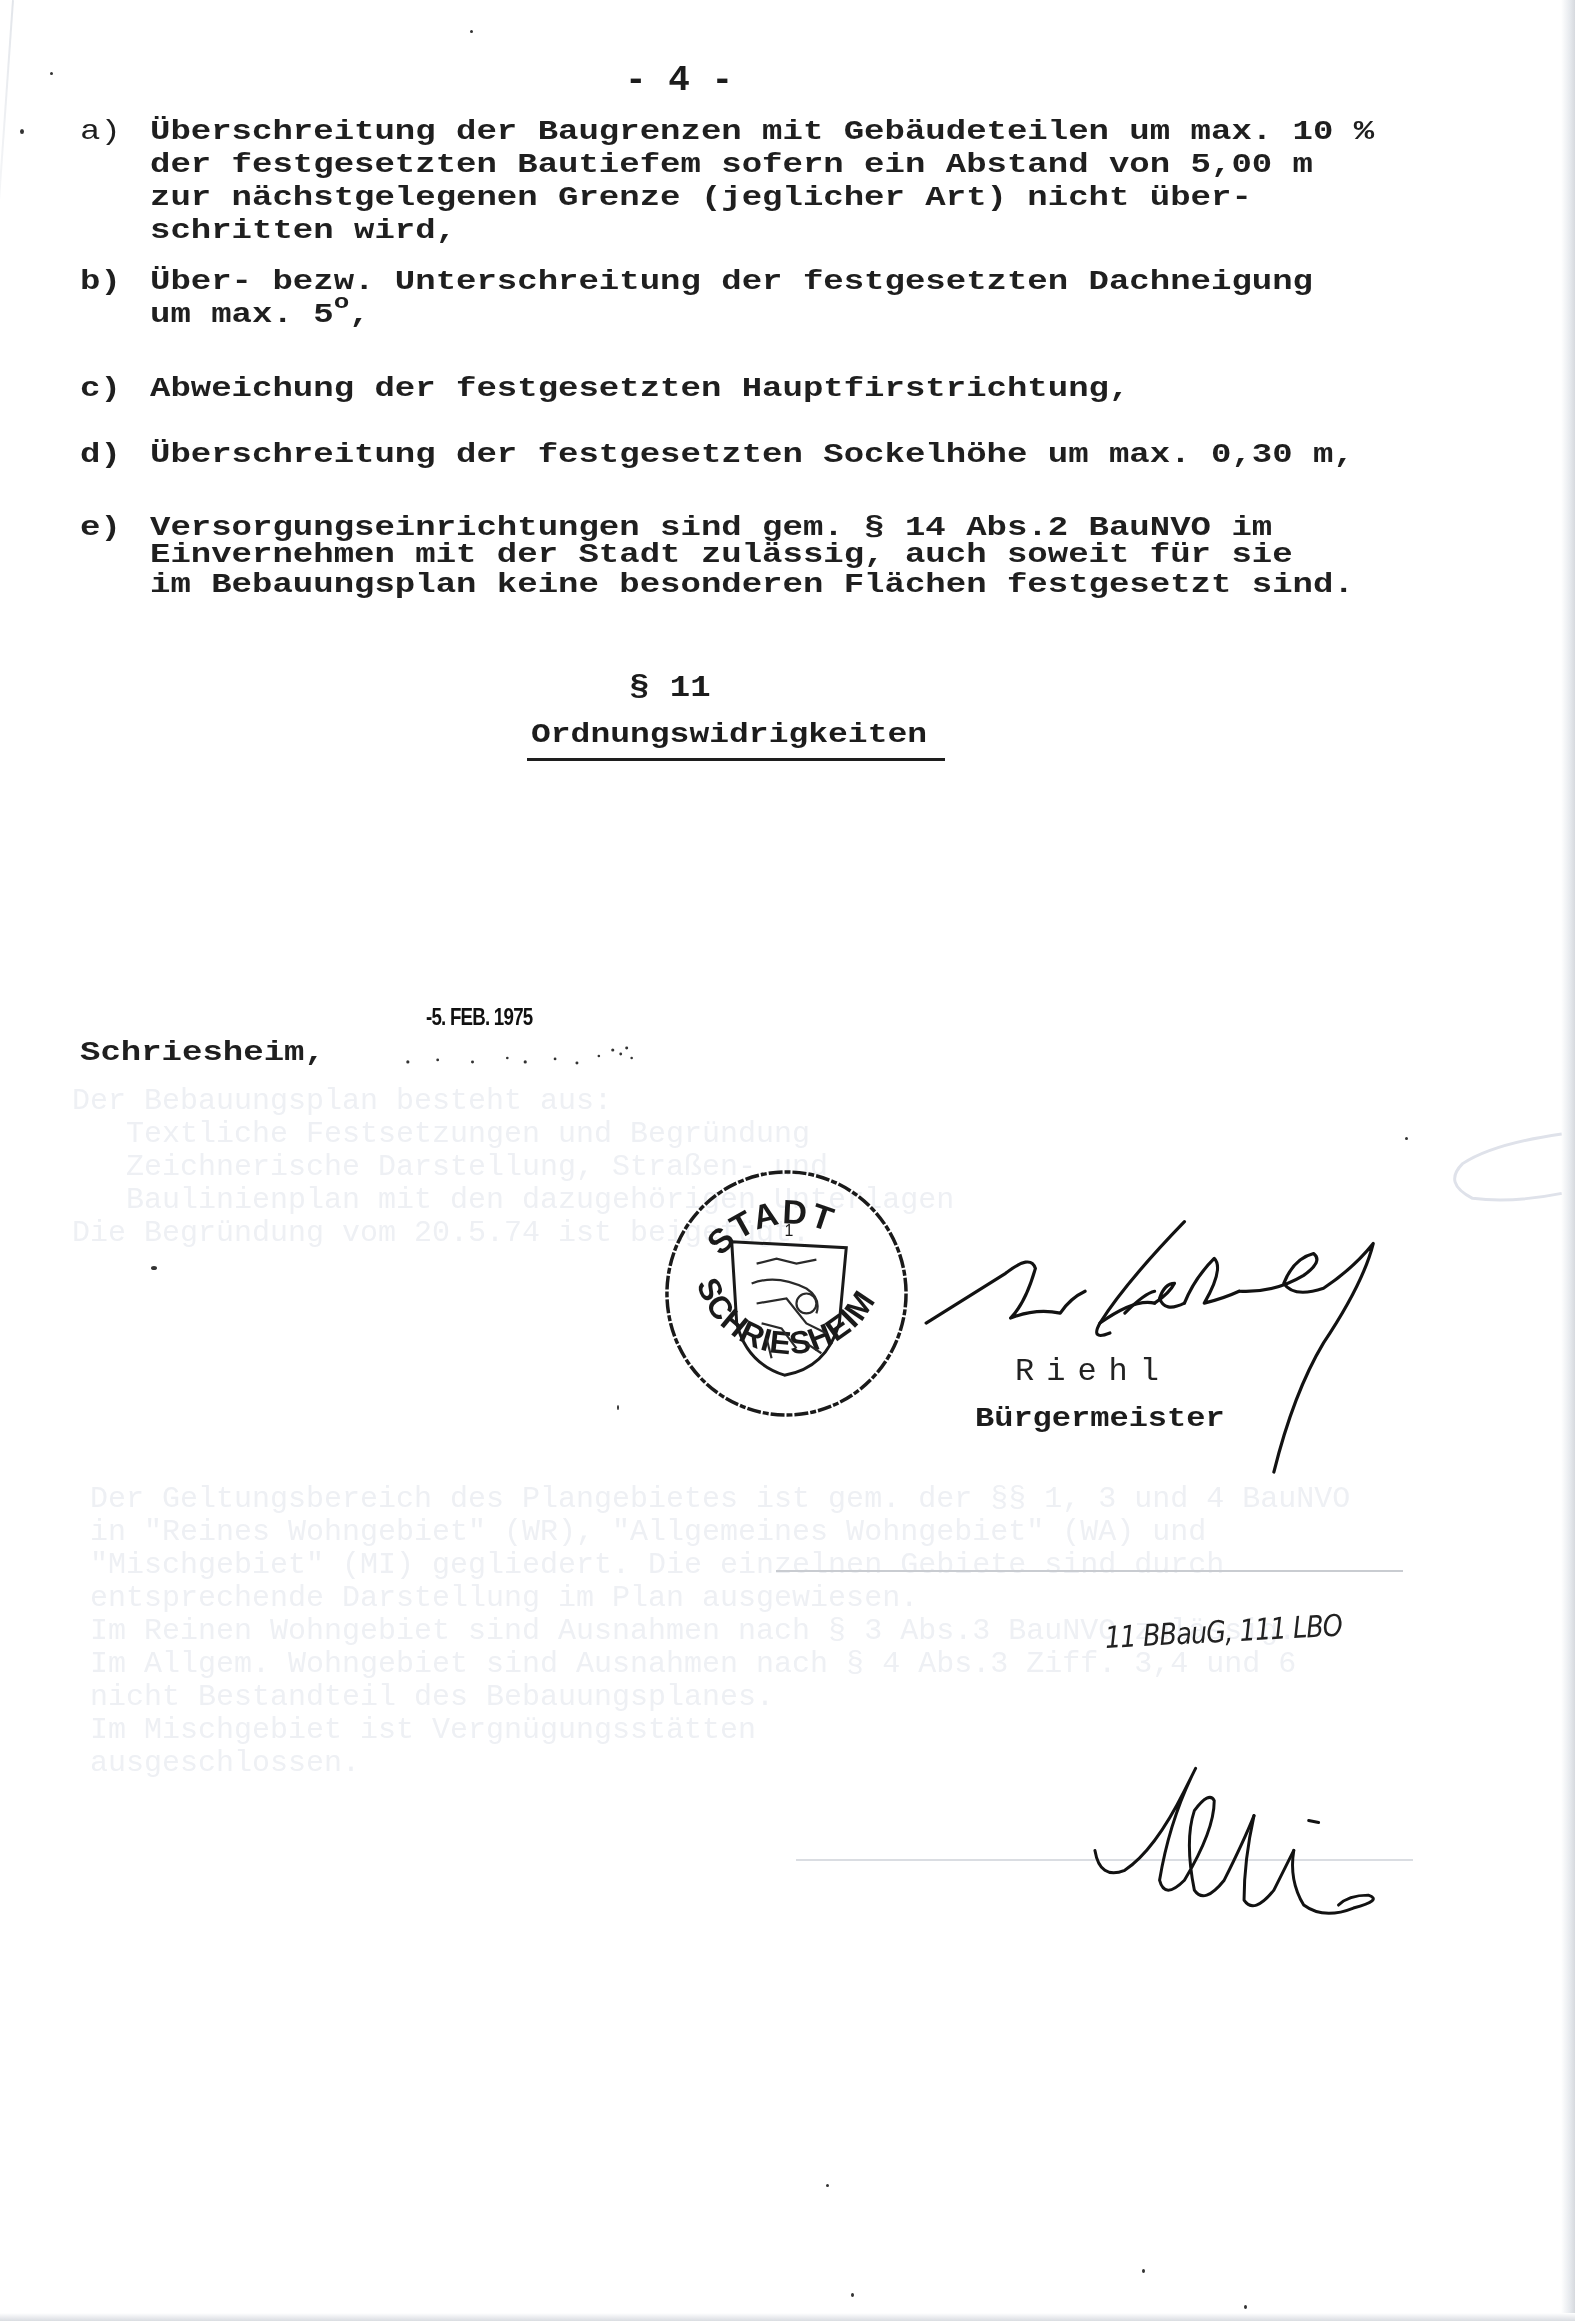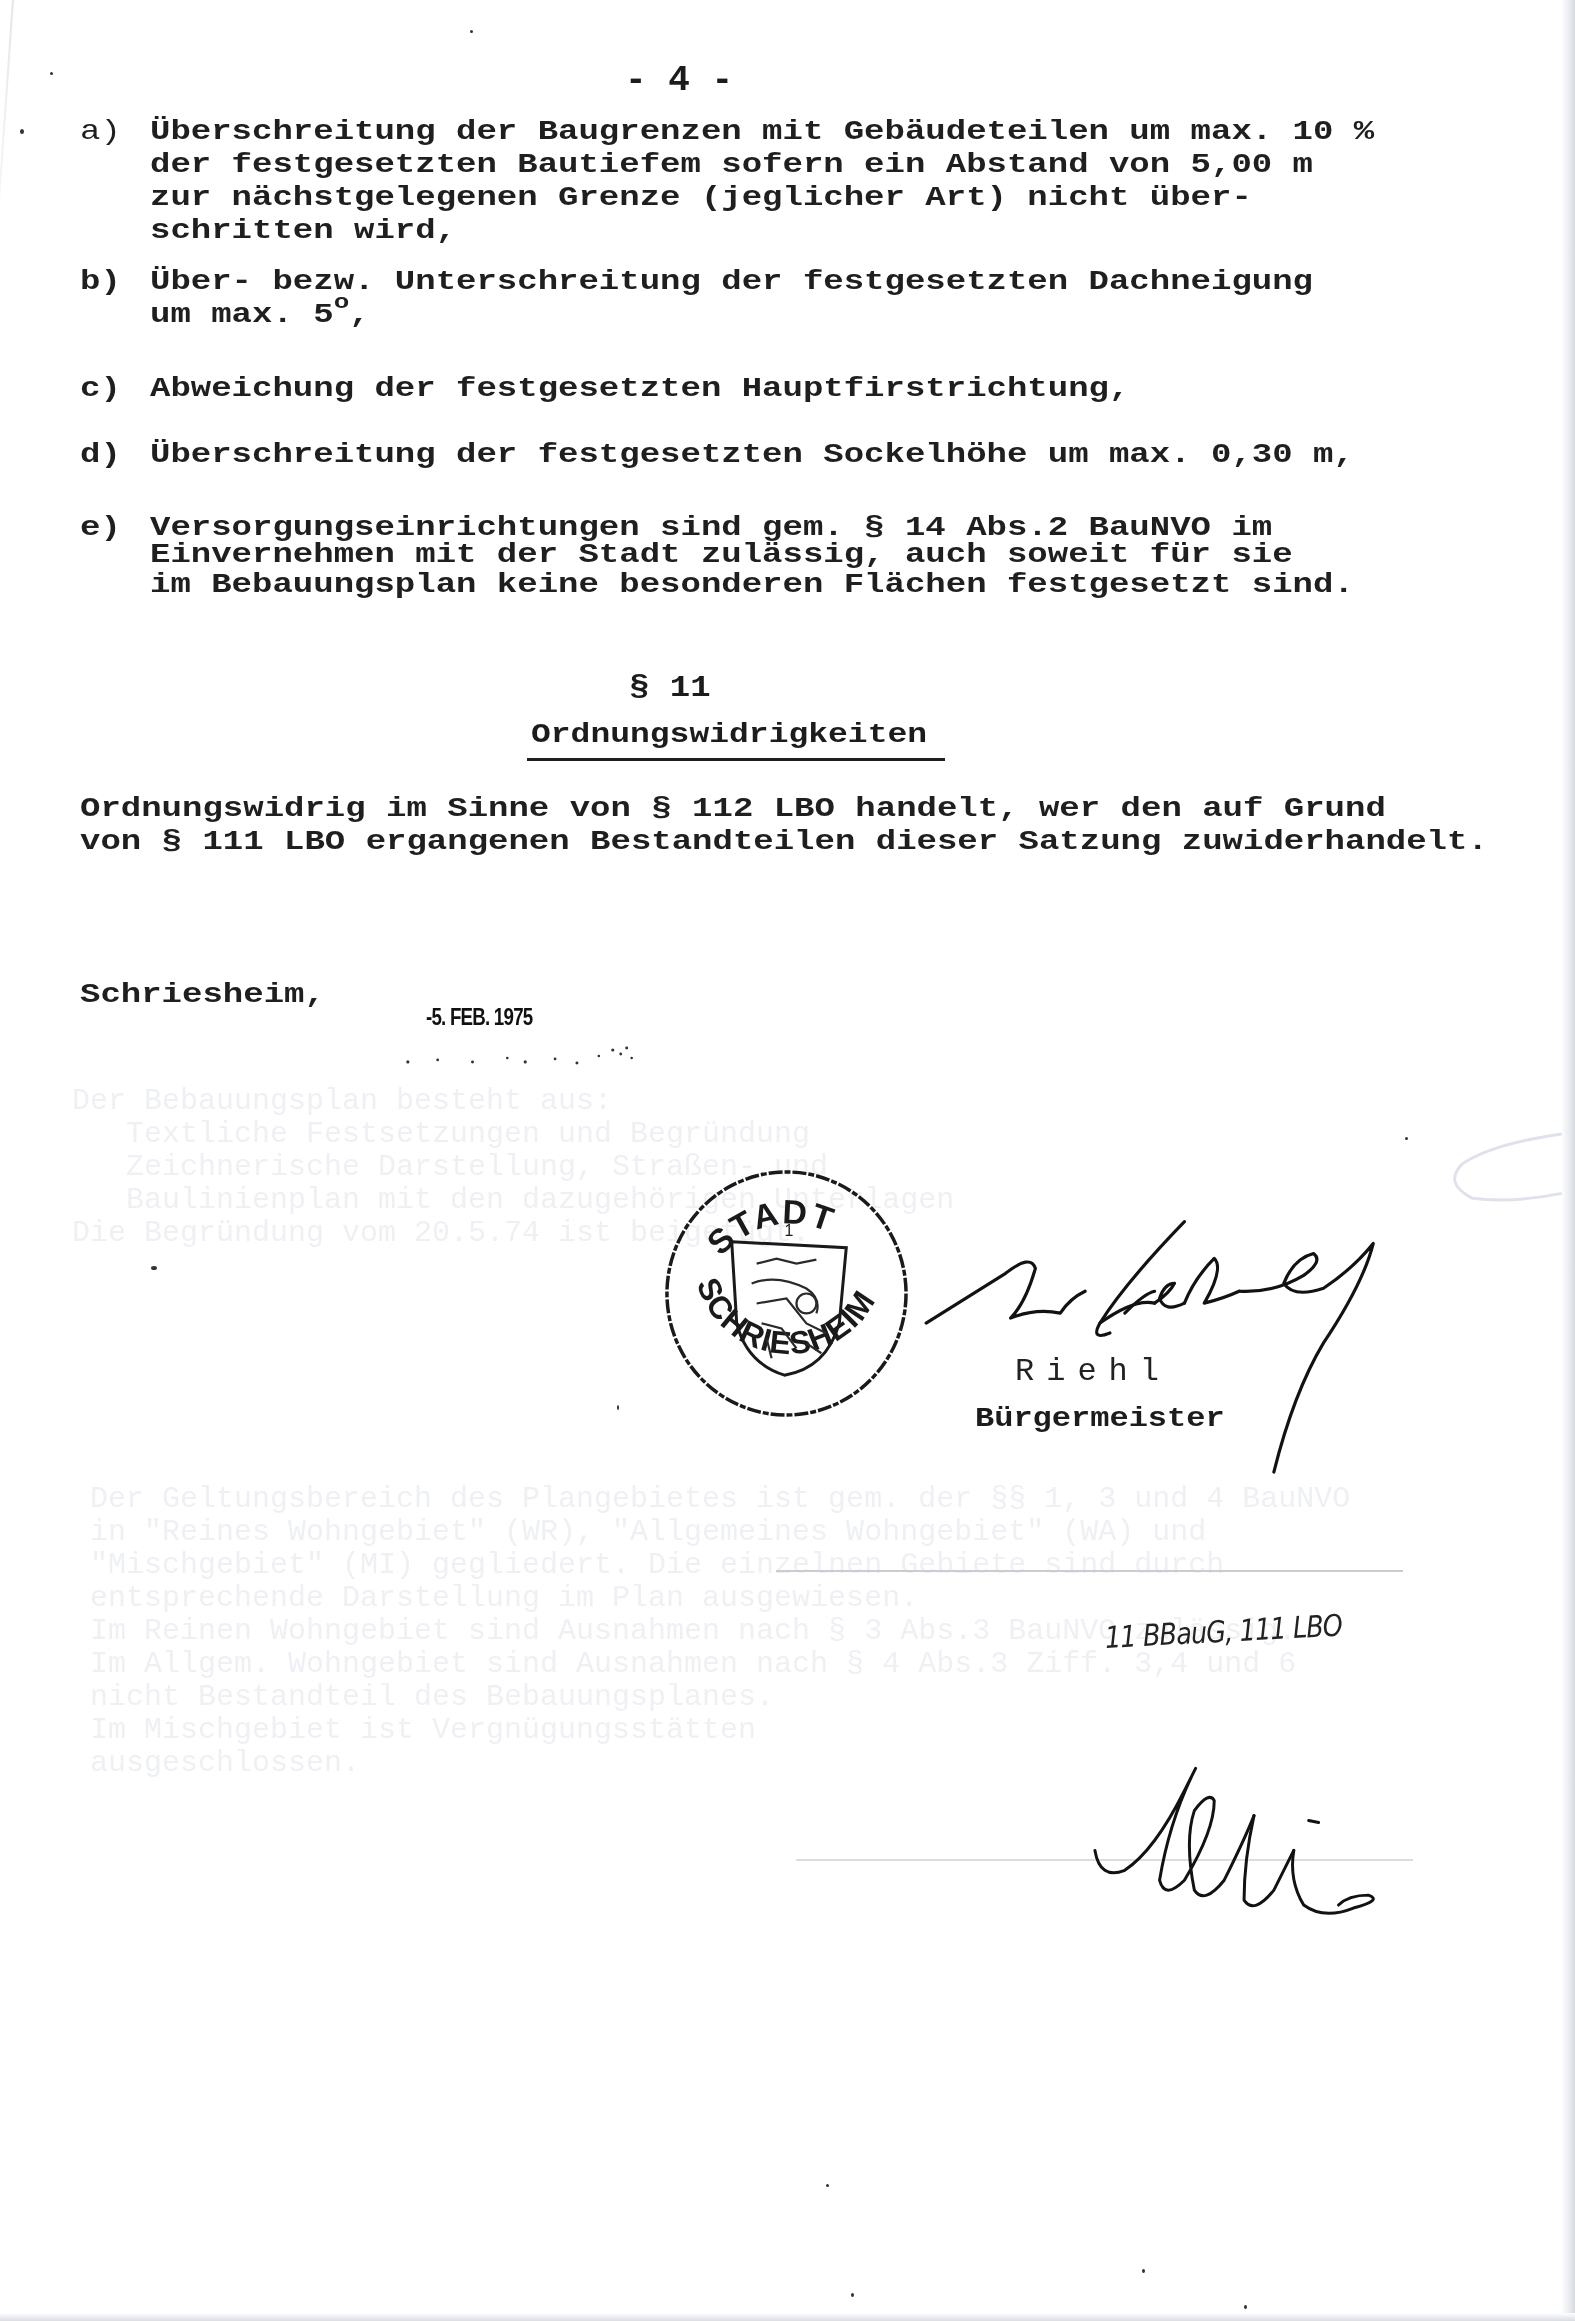--- a/index.html
+++ b/index.html
@@ -120,21 +120,21 @@
       font-size: 24px;
       font-weight: bold;
       white-space: pre;
       letter-spacing: -1px;
       transform: scaleX(0.78);
       transform-origin: left top;
       color: #111;
     }
     .place {
       position: absolute;
-      left: 80px; top: 982px;
+      left: 80px; top: 1040px;
     }
     .date-dots {
       position: absolute;
       left: 378px; top: 1040px;
       width: 378px; height: 30px;
     }
     .seal {
       position: absolute;
       left: 657px; top: 1164px;
       width: 259px; height: 259px;
@@ -274,24 +274,20 @@
       <span class="line" style="height:27px;">Versorgungseinrichtungen sind gem. § 14 Abs.2 BauNVO im</span>
       <span class="line" style="height:30px;">Einvernehmen mit der Stadt zulässig, auch soweit für sie</span>
       <span class="line">im Bebauungsplan keine besonderen Flächen festgesetzt sind.</span>
     </div>
   </div>
 
   <div class="section-no">§ 11</div>
   <div class="section-title">Ordnungswidrigkeiten</div>
   <div class="section-underline"></div>
 
-  <div class="para">
-    <span class="line">Ordnungswidrig im Sinne von § 112 LBO handelt, wer den auf Grund</span>
-    <span class="line">von § 111 LBO ergangenen Bestandteilen dieser Satzung zuwiderhandelt.</span>
-  </div>
 
   <div class="date-stamp">-5. FEB. 1975</div>
   <div class="place">
     <span class="line">Schriesheim,</span>
   </div>
   <svg class="date-dots" viewBox="0 0 380 30">
     <g fill="#333">
       <circle cx="30" cy="22" r="1.6"></circle>
         <circle cx="60" cy="20" r="1.4"></circle>
         <circle cx="95" cy="22" r="1.5"></circle>

